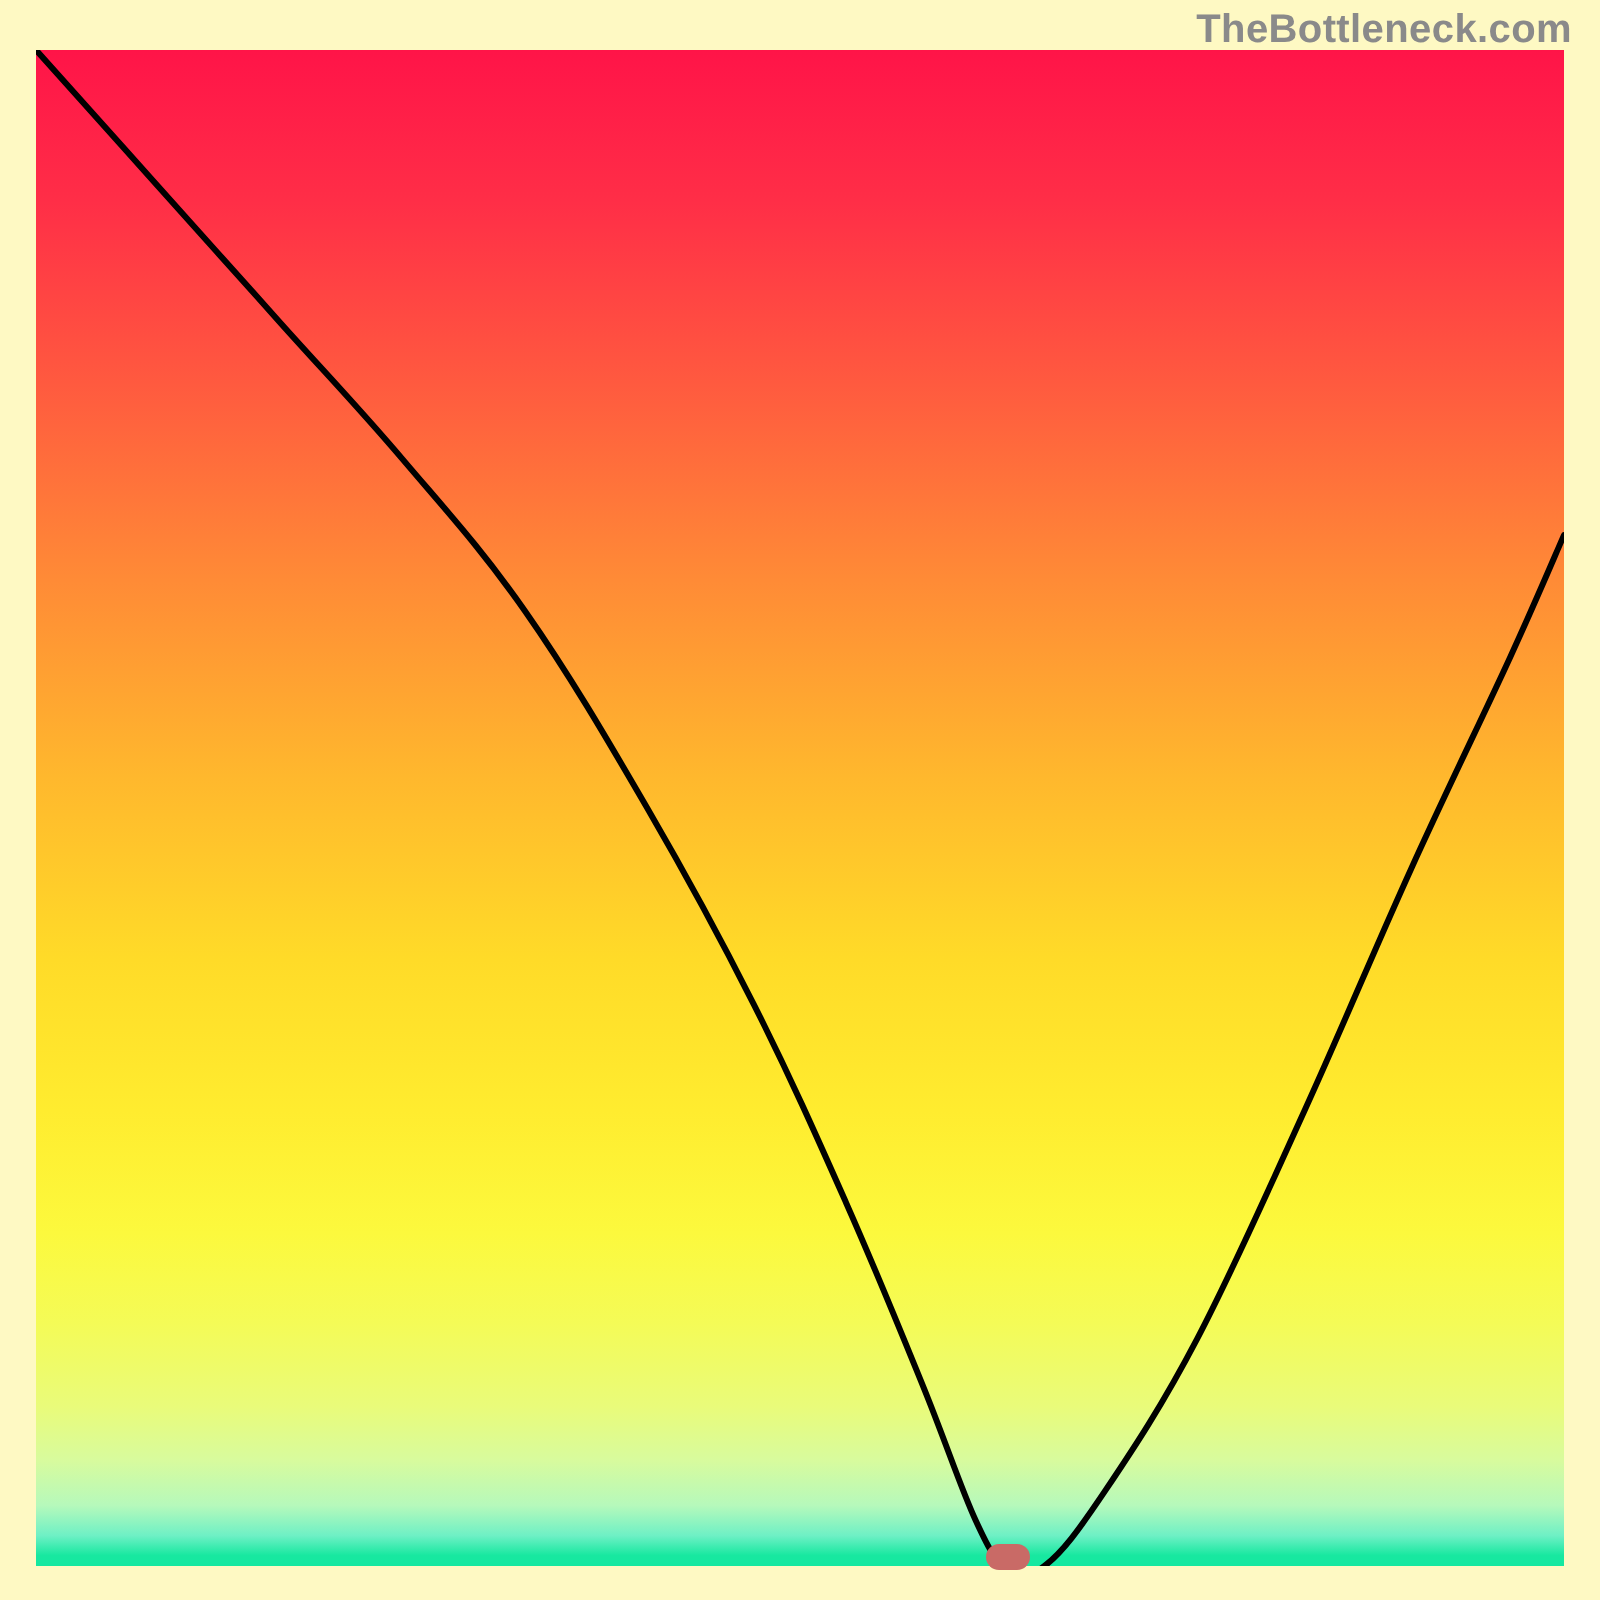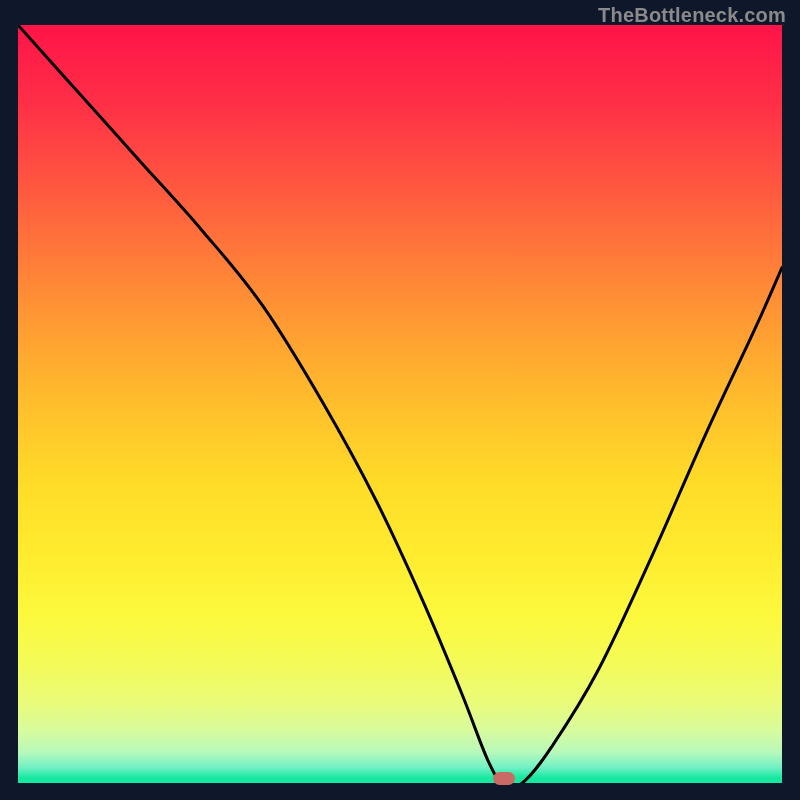--- a/index.html
+++ b/index.html
@@ -10,21 +10,21 @@
     background: #000;
     overflow: hidden;
     font-family: Arial, Helvetica, sans-serif;
   }
   .frame {
     position: absolute;
     left: 0;
     top: 0;
     width: 800px;
     height: 800px;
-    background: #0f172a;
+    background: #fef9c3;
   }
   .plot {
     position: absolute;
     left: 18px;
     top: 25px;
     width: 764px;
     height: 758px;
     background: linear-gradient(
       to bottom,
       #ff1448 0%,

